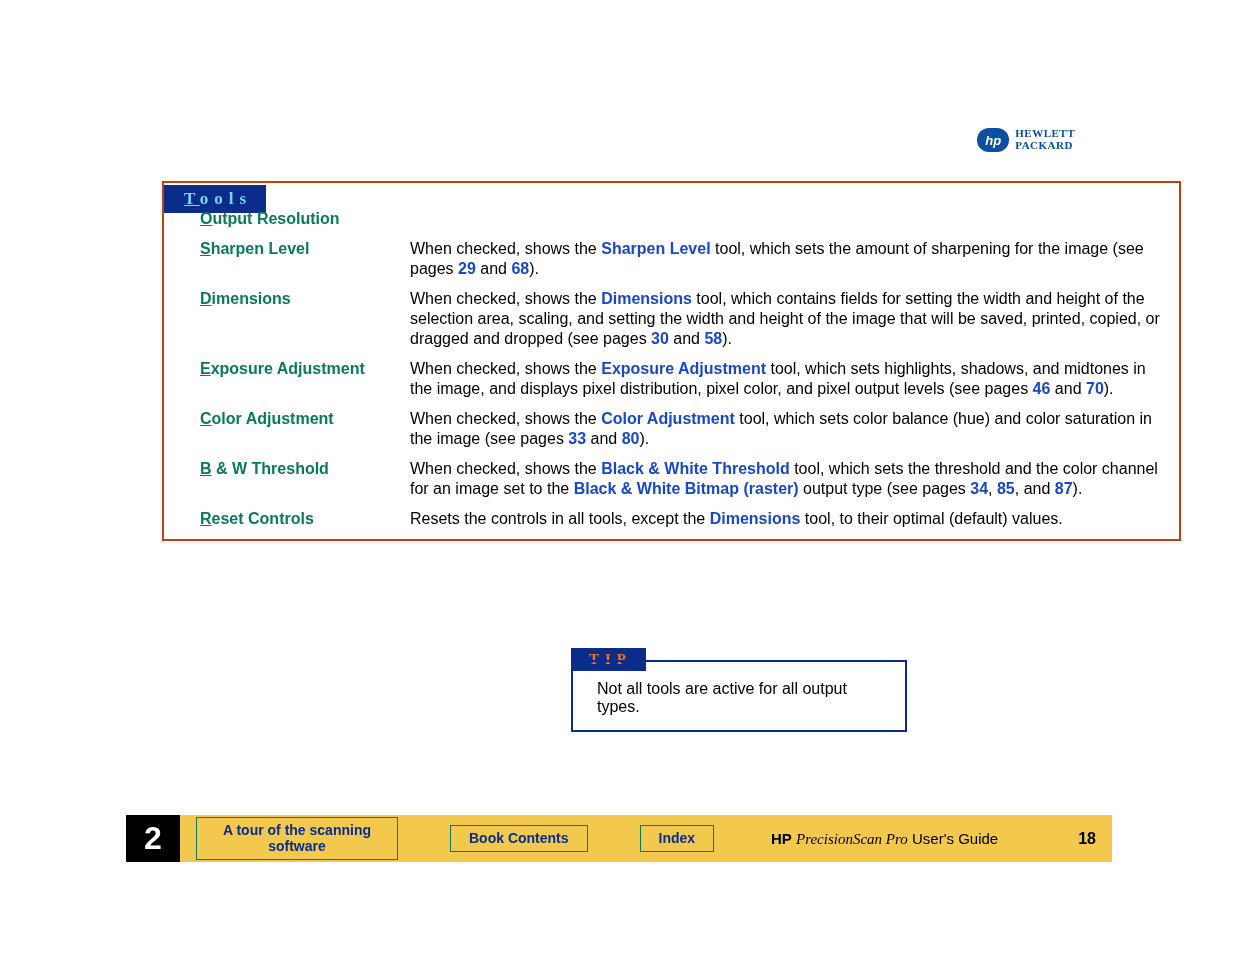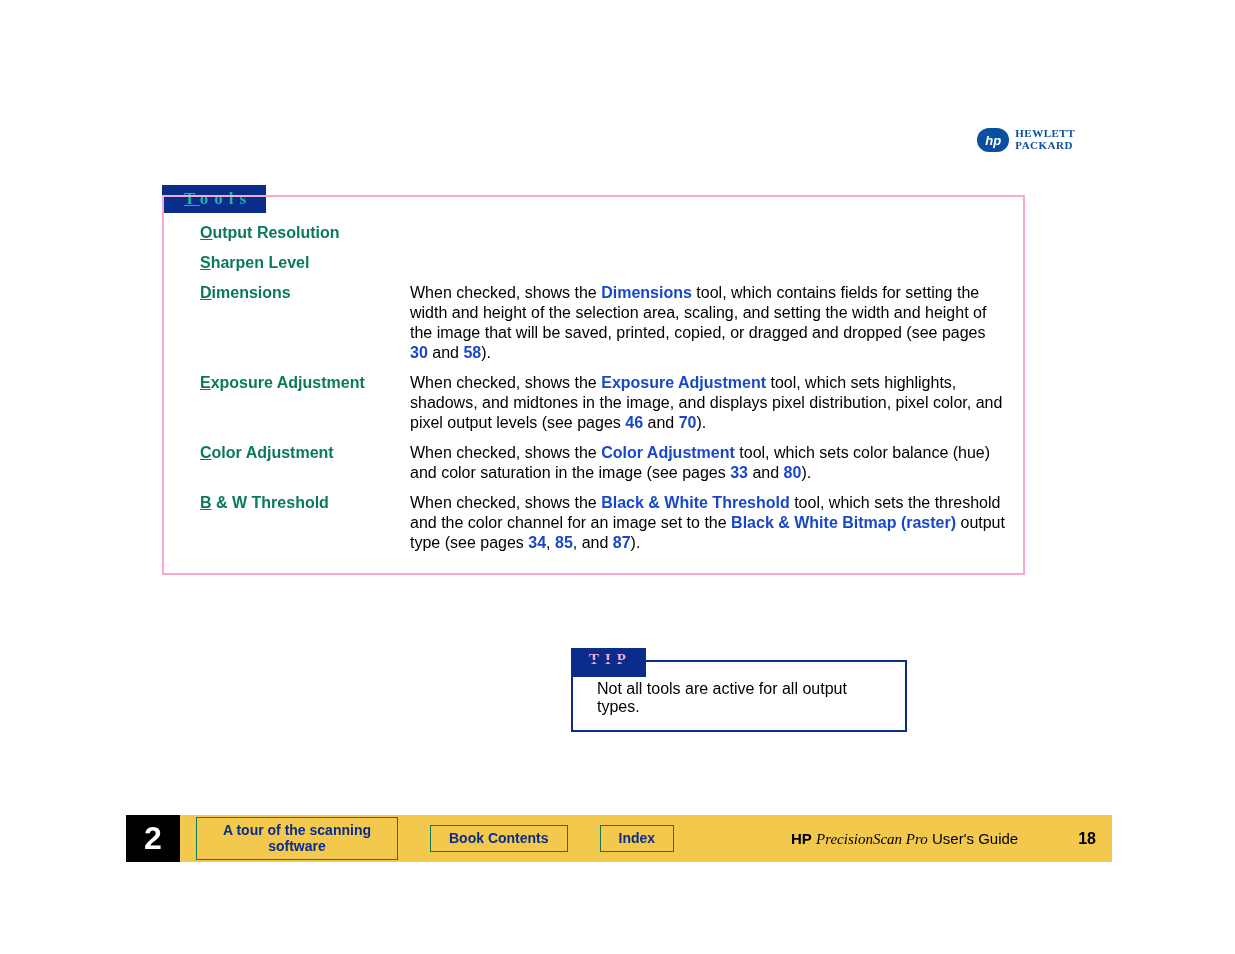--- a/index.html
+++ b/index.html
@@ -37,30 +37,30 @@
     color: #0a4fa0;
     font-size: 11px;
     font-weight: bold;
     line-height: 1.05;
     letter-spacing: 0.5px;
     font-family: Liberation Serif, serif;
   }
   .tools-box {
     position: absolute;
     left: 162px;
-    top: 195px;
-    width: 863px;
-    border: 2px solid #f9a8d4;
+    top: 181px;
+    width: 1019px;
+    border: 2px solid #c2410c;
   }
   .tools-tab {
     position: absolute;
     left: 162px;
     top: 185px;
     background: #0a2d8c;
-    color: #14b8a6;
+    color: #7dd3fc;
     font-size: 17px;
     letter-spacing: 6px;
     padding: 4px 14px 4px 22px;
     font-family: "Times New Roman", serif;
     font-weight: bold;
   }
   .tools-tab .ul { text-decoration: underline; }
   .tools-content {
     padding: 26px 18px 10px 36px;
   }
@@ -84,25 +84,25 @@
     top: 660px;
     width: 336px;
     border: 2px solid #0a2d8c;
     padding: 18px 18px 14px 24px;
   }
   .tip-tab {
     position: absolute;
     left: 571px;
     top: 648px;
     background: #0a2d8c;
-    color: #f9a8d4;
+    color: #f97316;
     font-family: "Times New Roman", serif;
     font-weight: bold;
     letter-spacing: 6px;
-    padding: 3px 14px 9px 18px;
+    padding: 3px 14px 3px 18px;
     font-size: 15px;
   }
   .footer {
     position: absolute;
     left: 126px;
     top: 815px;
     width: 986px;
     height: 47px;
     display: flex;
     align-items: stretch;
@@ -117,21 +117,21 @@
     align-items: center;
     justify-content: center;
     font-family: Arial, sans-serif;
   }
   .footer-bar {
     flex: 1;
     background: #f2c94c;
     display: flex;
     align-items: center;
     padding: 0 16px;
-    gap: 32px;
+    gap: 52px;
   }
   .fbtn {
     border: 1.5px solid #0a7a5e;
     color: #0a2d8c;
     font-weight: bold;
     font-size: 14px;
     padding: 5px 18px;
     text-align: center;
     background: transparent;
     line-height: 1.1;
@@ -166,20 +166,21 @@
 
 <div class="tools-box">
   <div class="tools-content">
 
     <div class="row">
       <div class="label"><span class="accel">O</span><span>utput Resolution</span></div>
     </div>
 
     <div class="row">
       <div class="label"><span class="accel">S</span><span>harpen Level</span></div>
+      <div class="desc"><span>When checked, shows the </span><span class="link">Sharpen Level</span><span> tool, which sets the amount of sharpening for the image (see pages </span><span class="link">29</span><span> and </span><span class="link">68</span><span>).</span></div>
     </div>
 
     <div class="row">
       <div class="label"><span class="accel">D</span><span>imensions</span></div>
       <div class="desc"><span>When checked, shows the </span><span class="link">Dimensions</span><span> tool, which contains fields for setting the width and height of the selection area, scaling, and setting the width and height of the image that will be saved, printed, copied, or dragged and dropped (see pages </span><span class="link">30</span><span> and </span><span class="link">58</span><span>).</span></div>
     </div>
 
     <div class="row">
       <div class="label"><span class="accel">E</span><span>xposure Adjustment</span></div>
       <div class="desc"><span>When checked, shows the </span><span class="link">Exposure Adjustment</span><span> tool, which sets highlights, shadows, and midtones in the image, and displays pixel distribution, pixel color, and pixel output levels (see pages </span><span class="link">46</span><span> and </span><span class="link">70</span><span>).</span></div>
@@ -188,20 +189,24 @@
     <div class="row">
       <div class="label"><span class="accel">C</span><span>olor Adjustment</span></div>
       <div class="desc"><span>When checked, shows the </span><span class="link">Color Adjustment</span><span> tool, which sets color balance (hue) and color saturation in the image (see pages </span><span class="link">33</span><span> and </span><span class="link">80</span><span>).</span></div>
     </div>
 
     <div class="row">
       <div class="label"><span class="accel">B</span><span> &amp; W Threshold</span></div>
       <div class="desc"><span>When checked, shows the </span><span class="link">Black &amp; White Threshold</span><span> tool, which sets the threshold and the color channel for an image set to the </span><span class="link">Black &amp; White Bitmap (raster)</span><span> output type (see pages </span><span class="link">34</span><span>, </span><span class="link">85</span><span>, and </span><span class="link">87</span><span>).</span></div>
     </div>
 
+    <div class="row" style="margin-bottom:0">
+      <div class="label"><span class="accel">R</span><span>eset Controls</span></div>
+      <div class="desc"><span>Resets the controls in all tools, except the </span><span class="link">Dimensions</span><span> tool, to their optimal (default) values.</span></div>
+    </div>
 
   </div>
 </div>
 
 <div class="tip-tab">TIP</div>
 <div class="tip-box">
   <span>Not all tools are active for all output types.</span>
 </div>
 
 <div class="footer">

